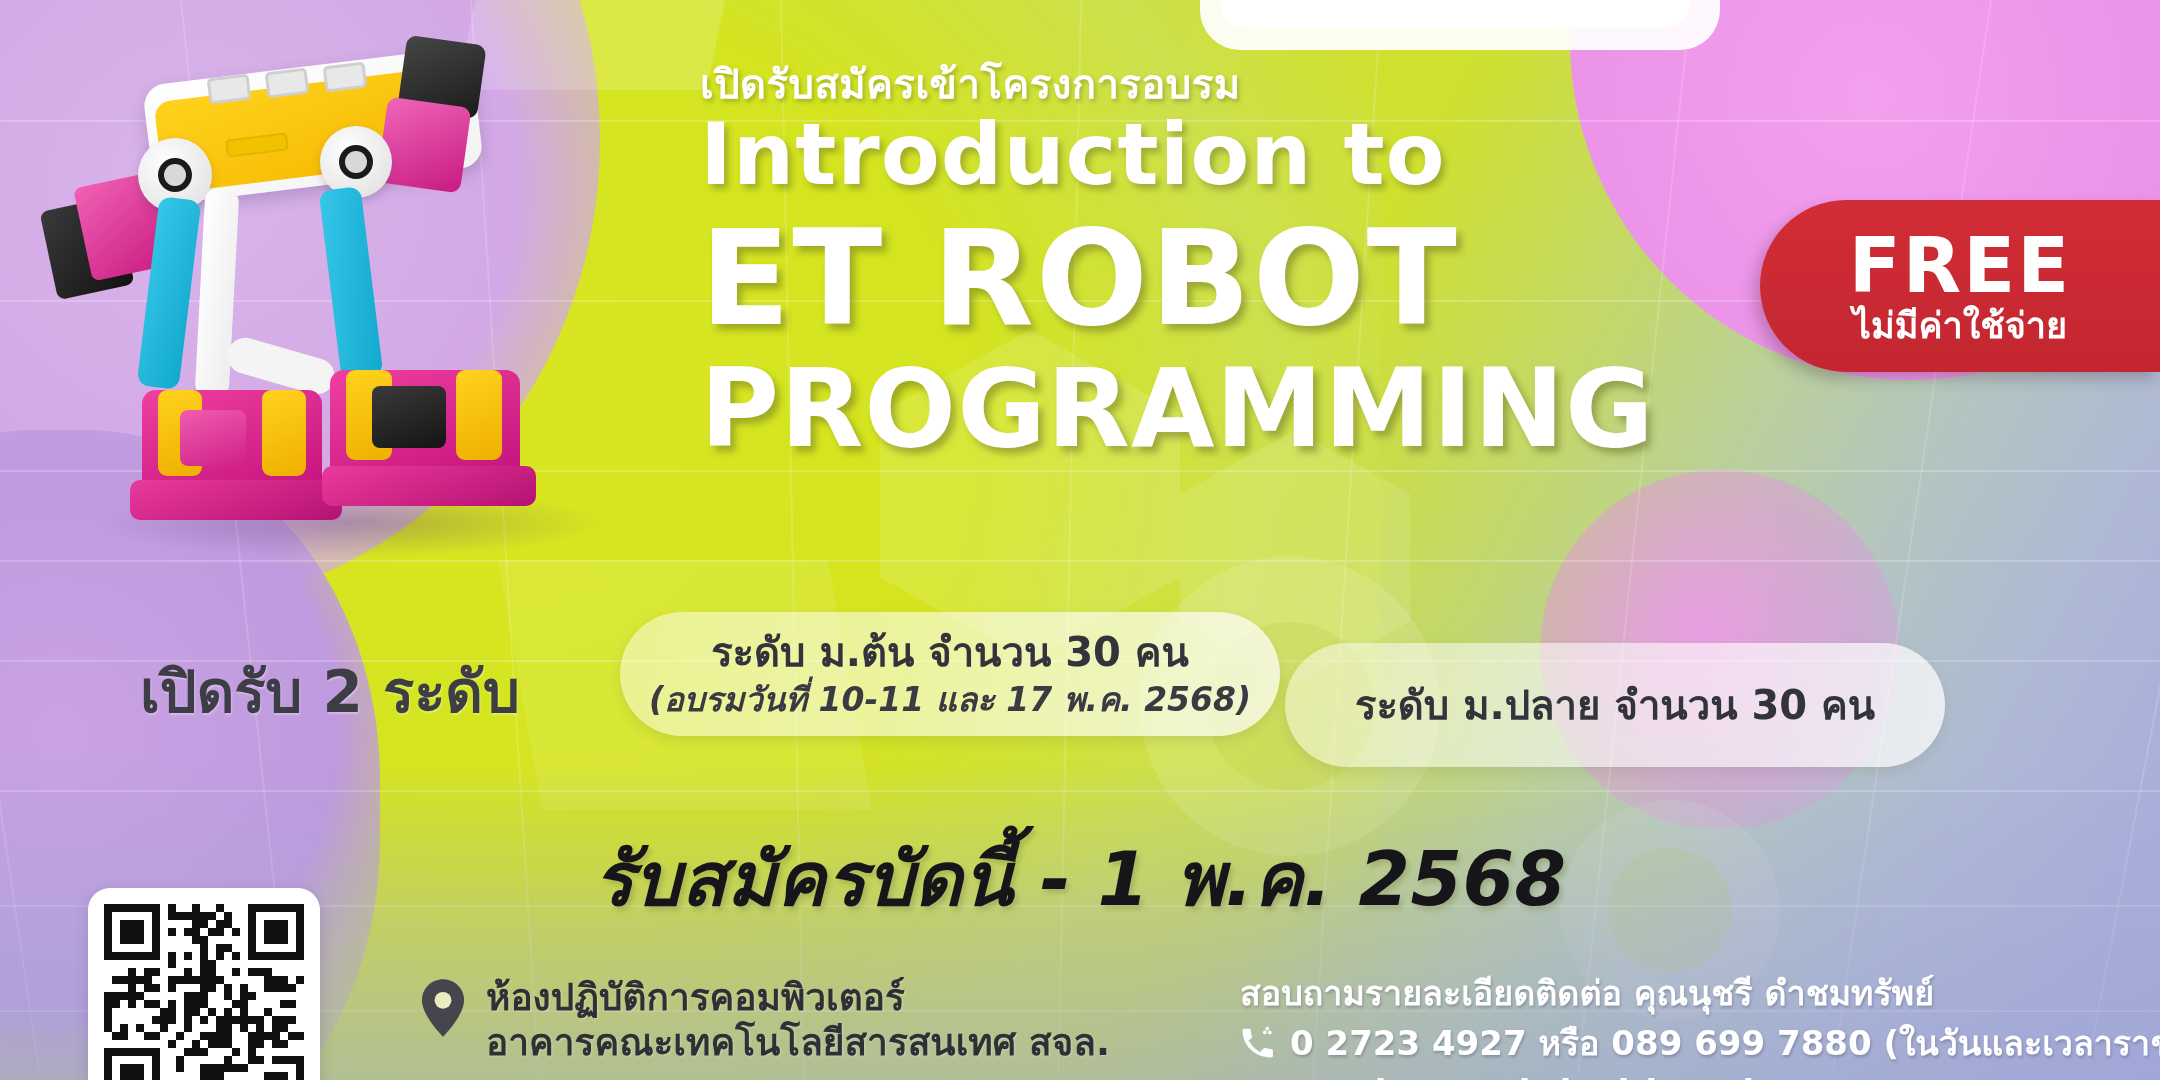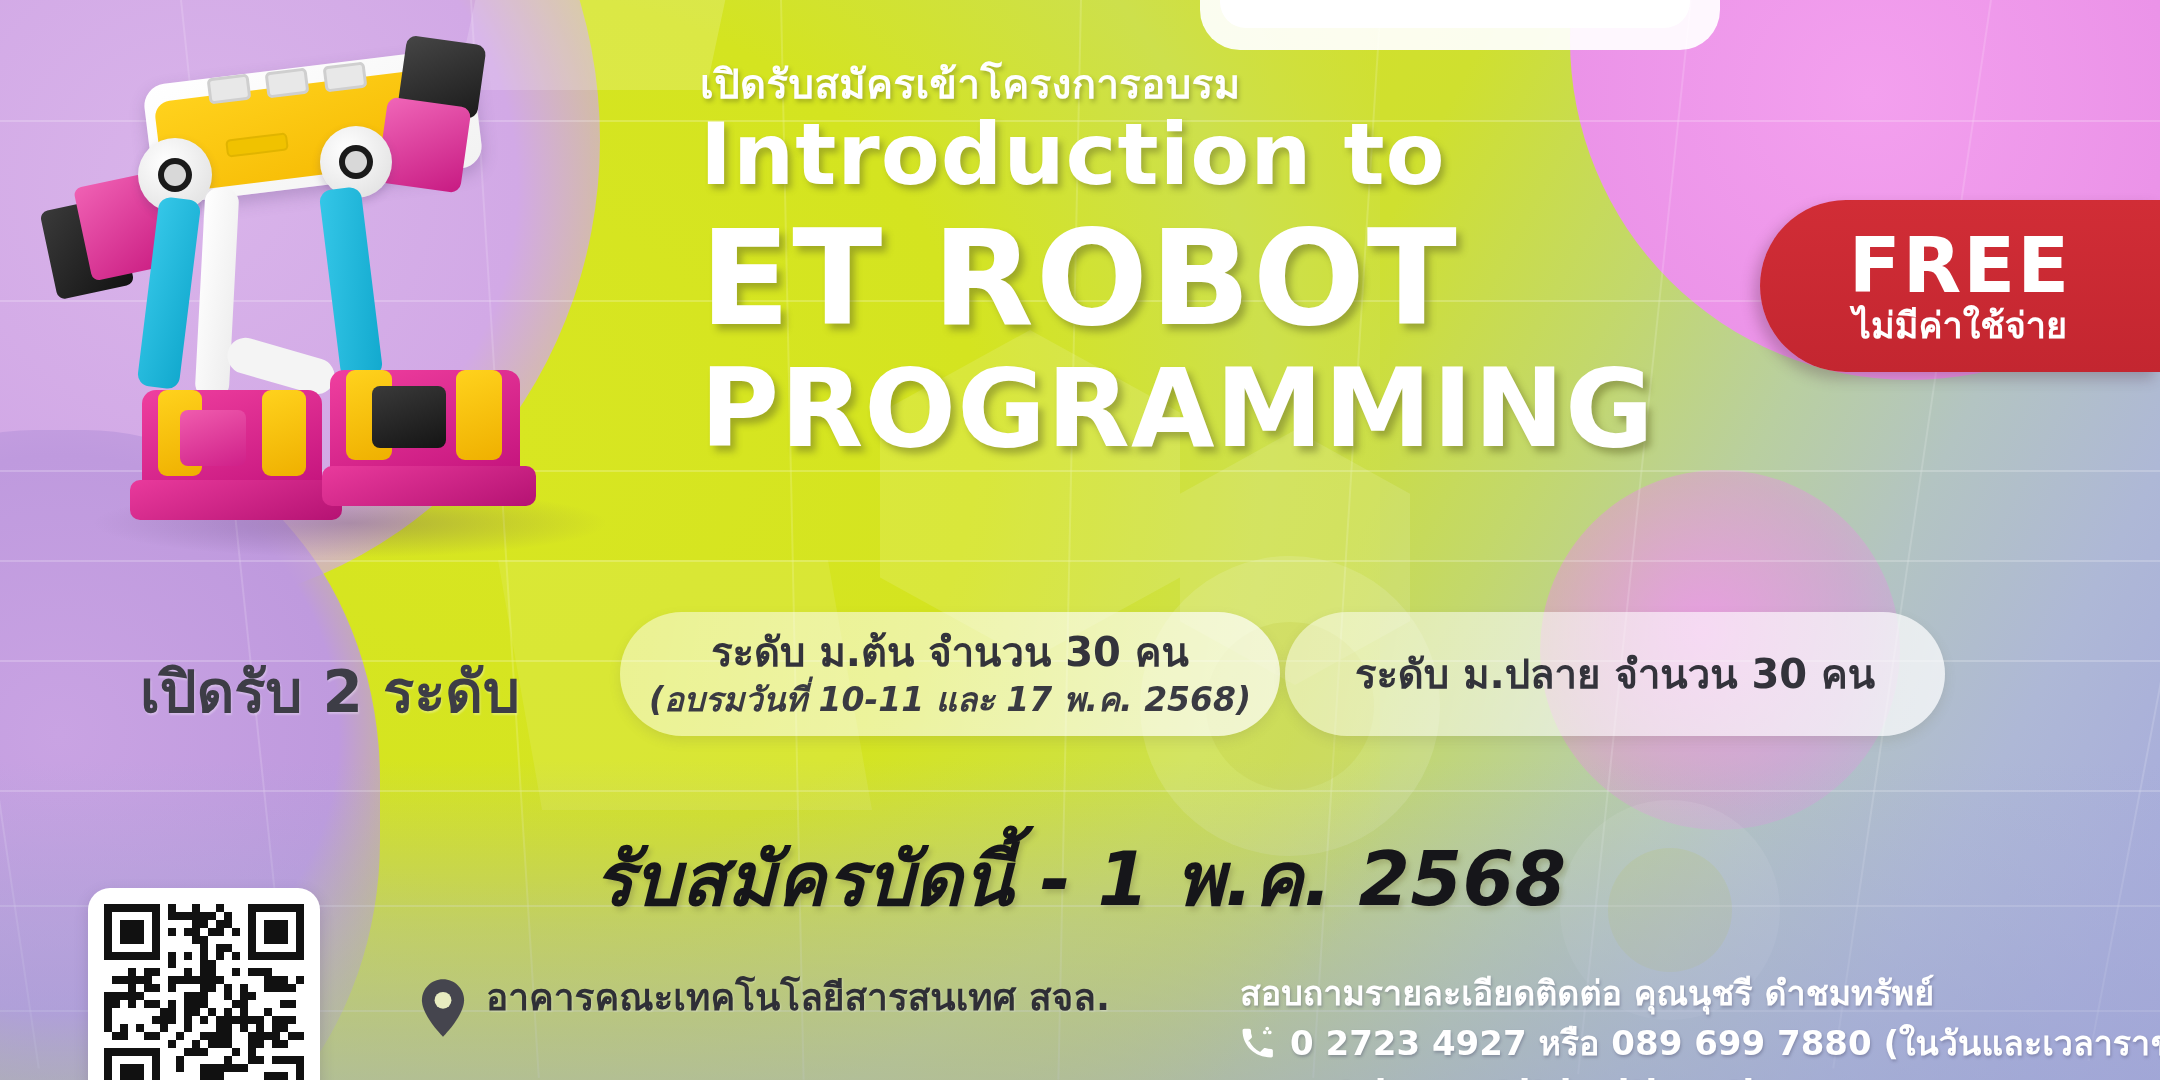--- a/index.html
+++ b/index.html
@@ -68,21 +68,21 @@
   .free-th{font-size:36px;font-weight:700;color:#ffffff;margin-top:4px;line-height:1;}
 
   .levels-label{position:absolute;left:140px;top:645px;font-size:58px;font-weight:700;color:#3d3d46;
     text-shadow:1px 2px 2px rgba(255,255,255,.30);white-space:nowrap;}
 
   .pill{position:absolute;top:612px;height:124px;border-radius:62px;
     background:linear-gradient(100deg, rgba(255,255,255,.46) 0%, rgba(255,255,255,.58) 50%, rgba(255,255,255,.72) 100%);
     box-shadow:0 5px 12px rgba(110,115,80,.16);display:flex;flex-direction:column;
     align-items:center;justify-content:center;}
   #pill-0{left:620px;width:660px;}
-  #pill-1{left:1285px;width:660px;}
+  #pill-1{left:1285px;width:660px;margin-top:31px;}
   .pill-title{font-size:40px;font-weight:700;color:#33333b;line-height:1.15;white-space:nowrap;}
   .pill-sub{font-size:33px;font-style:italic;font-weight:600;color:#3a3a42;line-height:1.2;
     margin-top:5px;white-space:nowrap;}
 
   .deadline{position:absolute;left:0;right:0;top:820px;text-align:center;font-size:74px;
     font-weight:800;font-style:italic;color:#16161a;letter-spacing:.5px;
     text-shadow:3px 4px 5px rgba(120,125,70,.33);white-space:nowrap;}
 
   
   .qr-card{position:absolute;left:88px;top:888px;width:232px;height:232px;background:#ffffff;
@@ -767,20 +767,21 @@
         <i></i>
       </div>
   </div>
 
   <div class="venue">
     <svg class="pin-icon" viewBox="0 0 24 30">
       <path d="M12 0C5.9 0 1 4.9 1 11c0 8 11 19 11 19s11-11 11-19C23 4.9 18.1 0 12 0z" fill="#45454e"></path>
       <circle cx="12" cy="11" r="4.4" fill="#e8ecc0"></circle>
     </svg>
     <div class="venue-lines">
+      <div>ห้องปฏิบัติการคอมพิวเตอร์</div>
       <div>อาคารคณะเทคโนโลยีสารสนเทศ สจล.</div>
     </div>
   </div>
 
   <div class="contact">
     <div class="contact-name">สอบถามรายละเอียดติดต่อ คุณนุชรี ดำชมทรัพย์</div>
 
     <div class="contact-row">
       <svg class="ci" viewBox="0 0 24 24">
         <path d="M6.6 10.8c1.7 3.3 4.3 5.9 7.6 7.6l2.5-2.5c.3-.3.8-.4 1.2-.3 1.3.4 2.7.7 4.1.7.7 0 1.2.5 1.2 1.2V21c0 .7-.5 1.2-1.2 1.2C10.3 22.2 1.8 13.7 1.8 3.2 1.8 2.5 2.3 2 3 2h3.5c.7 0 1.2.5 1.2 1.2 0 1.4.2 2.8.7 4.1.1.4 0 .9-.3 1.2l-2.5 2.3z" fill="#ffffff"></path>

